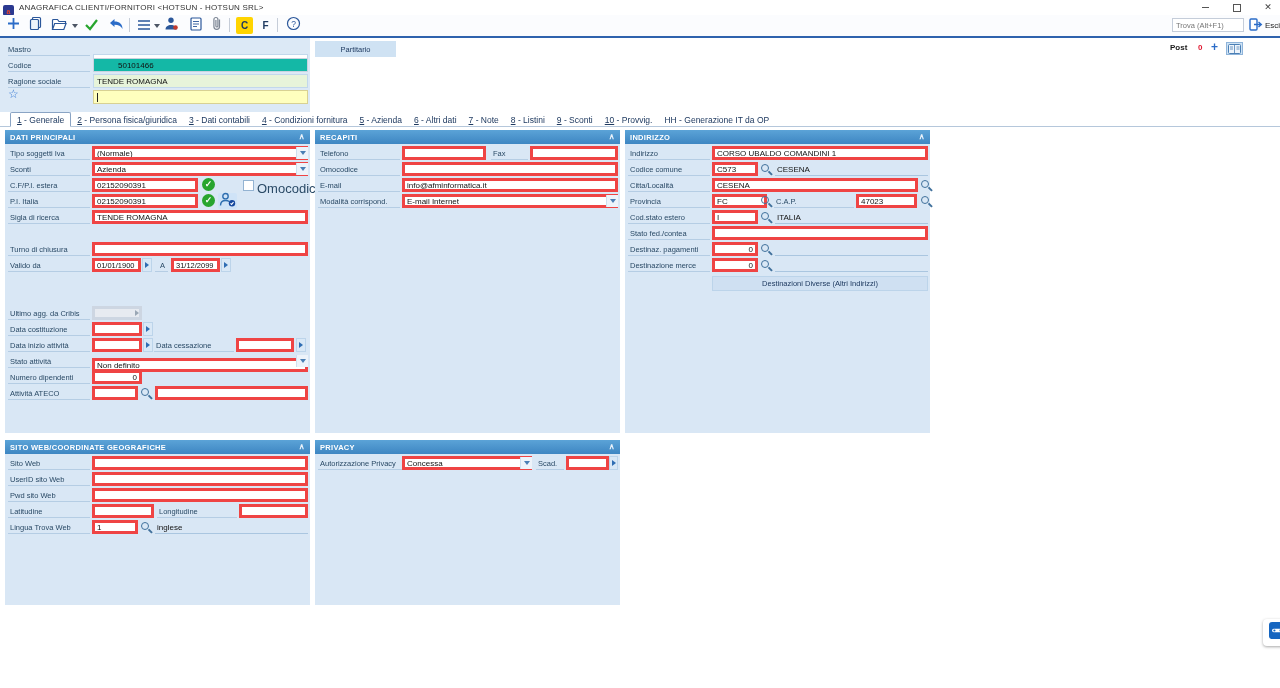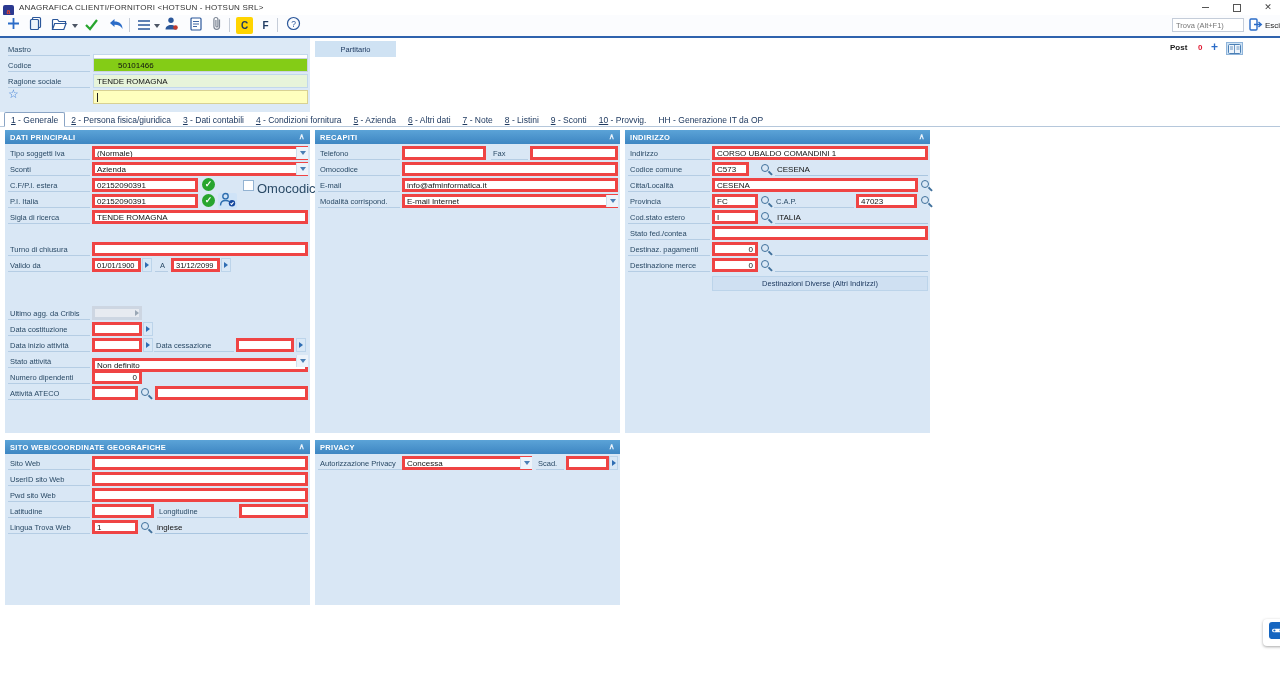--- a/index.html
+++ b/index.html
@@ -21,33 +21,33 @@
   .cbtn{position:absolute;top:2px;width:17px;height:17px;background:#ffd400;color:#1f3a60;font-weight:bold;font-size:10px;display:flex;align-items:center;justify-content:center;border-radius:2px;}
   .fbtn{position:absolute;top:2px;width:17px;height:17px;color:#1f3a60;font-weight:bold;font-size:10px;display:flex;align-items:center;justify-content:center;}
   #find{position:absolute;left:1172px;top:3px;width:72px;height:14px;border:1px solid #c5cdd9;font-size:7.5px;padding:0 3px;box-sizing:border-box;color:#444;font-family:inherit;background:#fff;}
   #esci{position:absolute;left:1249px;top:3px;height:15px;display:flex;align-items:center;gap:2px;}
   #esci .lbl{font-size:8px;color:#222;}
   
   #hdrarea{position:absolute;left:0;top:38px;width:1280px;height:74px;}
   #hdrblue{position:absolute;left:0;top:0;width:310px;height:74px;background:#dce9f6;}
   .hlbl{position:absolute;left:8px;width:82px;height:14px;font-size:7.5px;color:#2a4a66;border-bottom:1px solid #b5cde4;padding-top:3px;box-sizing:border-box;}
   .hfld{position:absolute;left:93px;width:215px;height:14px;background:#fff;border:1px solid #c2d8ec;font-size:8px;padding:0 3px;box-sizing:border-box;color:#111;font-family:inherit;}
-  .gray{background:#84cc16;border-color:#c9d3e0;}
+  .gray{background:#14b8a6;border-color:#c9d3e0;}
   .greenbg{background:#e7f4da;}
   .yellowbg{background:#ffffbe;border-color:#d8d193;}
   .padl{padding-left:24px;}
   #star{position:absolute;left:8px;top:50px;font-size:12px;color:#3a7bd5;line-height:12px;}
   #caret{position:absolute;left:97px;top:55px;width:1px;height:9px;background:#222;}
   #partitario{position:absolute;left:315px;top:3px;width:81px;height:16px;background:#cfe2f3;font-size:7.5px;color:#1f3a60;display:flex;align-items:center;justify-content:center;}
   #postlbl{position:absolute;left:1170px;top:5px;font-size:8px;font-weight:bold;color:#1a1a1a;}
   #postcnt{position:absolute;left:1198px;top:5px;font-size:8px;font-weight:bold;color:#e01931;}
   #postplus{position:absolute;left:1211px;top:2px;font-size:12px;font-weight:bold;color:#2b6cc8;}
   #postbook{position:absolute;left:1226px;top:4px;width:17px;height:13px;background:#cfe3f5;border:1px solid #8fb4da;display:flex;align-items:center;justify-content:center;box-sizing:border-box;}
   
-  #tabs{position:absolute;left:0;top:112px;width:1280px;height:15px;display:flex;align-items:flex-end;padding-left:4px;border-bottom:1px solid #b5c7db;box-sizing:border-box;text-align:center;}
+  #tabs{position:absolute;left:0;top:112px;width:1280px;height:15px;display:flex;align-items:flex-end;padding-left:10px;border-bottom:1px solid #b5c7db;box-sizing:border-box;text-align:center;}
   .tab{font-size:8.5px;color:#1f3a60;padding:2px 6px 1px;white-space:nowrap;}
   .tab .k{text-decoration:underline;}
   .tab .k.nk{text-decoration:none;}
   .tab.act{background:#fff;border:1px solid #8aa4c4;border-bottom-color:#fff;border-radius:2px 2px 0 0;margin-bottom:-1px;}
   
   .panel{position:absolute;background:#d9e7f5;}
   .phead{position:absolute;left:0;top:0;right:0;height:14px;background:linear-gradient(#5ba3d7,#3e86c2);color:#fff;font-size:7.5px;font-weight:bold;padding:2.5px 0 0 5px;box-sizing:border-box;letter-spacing:.3px;}
   .pchev{position:absolute;right:5px;top:2px;color:#eaf3fb;font-size:8px;line-height:10px;}
   .plbl{position:absolute;left:3px;width:82px;height:14px;font-size:7.5px;color:#2a4a66;border-bottom:1px solid #b5cde4;padding:3px 0 0 2px;box-sizing:border-box;white-space:nowrap;overflow:hidden;}
   .pfld{position:absolute;height:14px;background:#fff;border:3px solid #ef4444;font-size:8px;padding:0 2px;color:#111;box-sizing:border-box;font-family:inherit;}
@@ -287,28 +287,28 @@
 </div>
 
 <div class="panel" style="left:625px;top:130px;width:305px;height:303px;">
   <div class="phead">
     <span>INDIRIZZO</span>
     <span class="pchev">∧</span>
   </div>
   <span class="plbl" style="top:16px;">Indirizzo</span>
   <input class="pfld" style="left: 87px; top: 16px; width: 216px;" value="CORSO UBALDO COMANDINI 1">
   <span class="plbl" style="top:32px;">Codice comune</span>
-  <input class="pfld" style="left: 87px; top: 32px; width: 37px;" value="C573">
+  <input class="pfld" style="left: 87px; top: 32px; width: 46px;" value="C573">
   <span class="mag" style="left:134px;top:32px;"></span>
   <span class="desc" style="left:150px;top:32px;width:153px;">CESENA</span>
   <span class="plbl" style="top:48px;">Citta/Località</span>
   <input class="pfld" style="left: 87px; top: 48px; width: 206px;" value="CESENA">
   <span class="mag" style="left:294px;top:48px;"></span>
   <span class="plbl" style="top:64px;">Provincia</span>
-  <input class="pfld" style="left: 87px; top: 64px; width: 46px;" value="FC">
+  <input class="pfld" style="left: 87px; top: 64px; width: 55px;" value="FC">
   <span class="mag" style="left:134px;top:64px;"></span>
   <span class="plbl" style="left:149px;top:64px;width:80px;">C.A.P.</span>
   <input class="pfld" style="left: 231px; top: 64px; width: 61px;" value="47023">
   <span class="mag" style="left:294px;top:64px;"></span>
   <span class="plbl" style="top:80px;">Cod.stato estero</span>
   <input class="pfld" style="left: 87px; top: 80px; width: 46px;" value="I">
   <span class="mag" style="left:134px;top:80px;"></span>
   <span class="desc" style="left:150px;top:80px;width:153px;">ITALIA</span>
   <span class="plbl" style="top:96px;">Stato fed./contea</span>
   <input class="pfld" style="left: 87px; top: 96px; width: 216px;">

